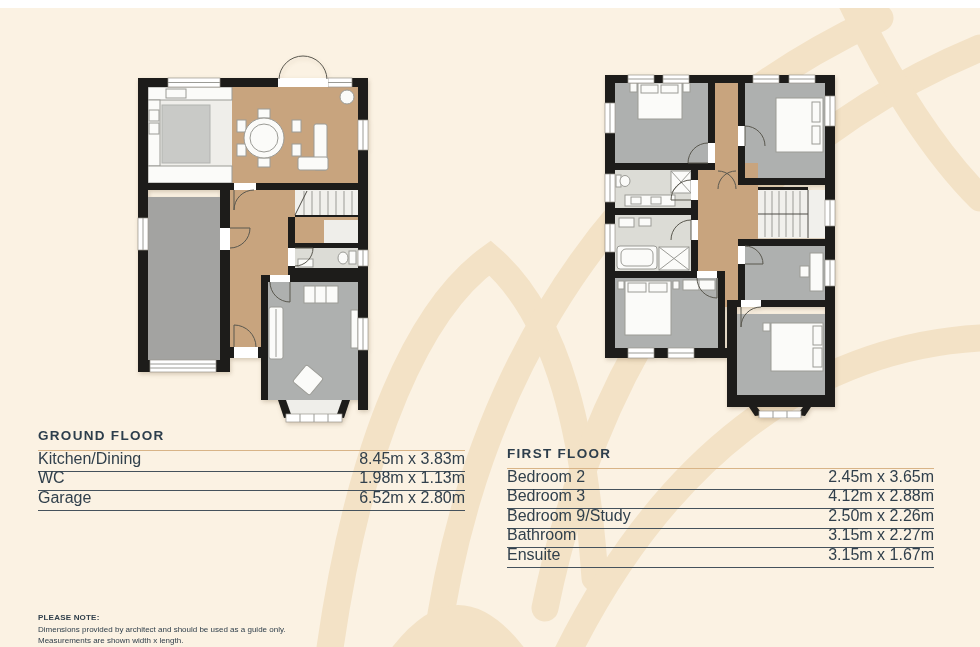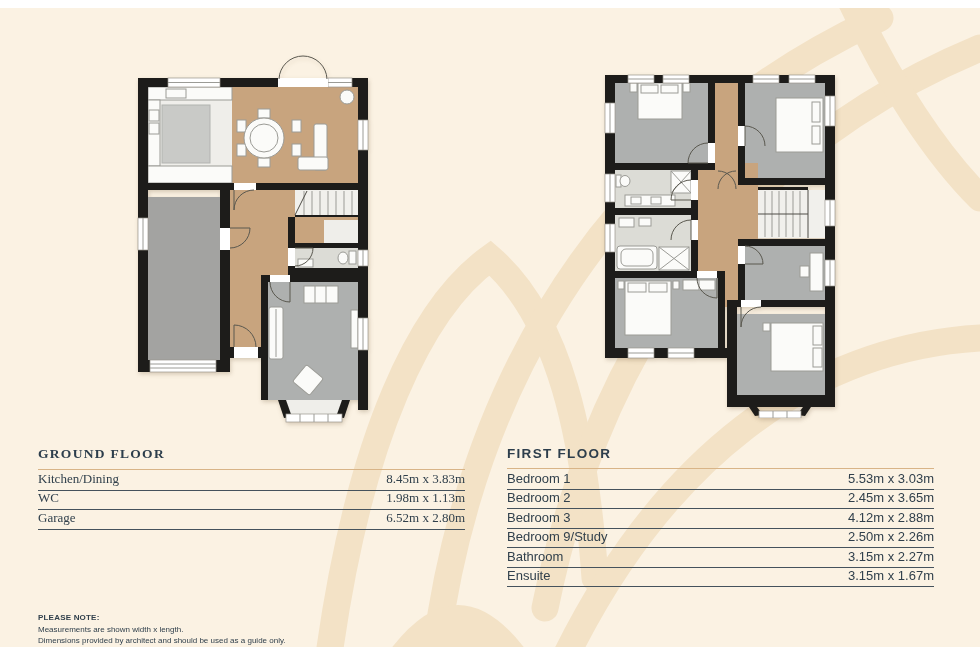--- a/index.html
+++ b/index.html
@@ -29,32 +29,32 @@
   .fu{fill:var(--furniture);stroke:var(--furniture-line);stroke-width:1;}
   .is{fill:#c9cac7;stroke:#b2b3b0;stroke-width:1;}
   .wn{fill:#ffffff;stroke:#9a968e;stroke-width:.7;}
   .op{fill:#ffffff;}
   .ar{fill:none;stroke:#5a584f;stroke-width:1;}
   .ln{stroke:var(--furniture-line);stroke-width:1;fill:none;}
   .dk{stroke:#4e4c46;stroke-width:1;fill:none;}
 
   
   .rt{position:absolute;width:427px;}
-  #ground-table{left:38px;top:446px;font-family:Liberation Serif, serif;}
+  #ground-table{left:38px;top:428px;}
   #first-table{left:507px;top:446px;}
   .t-title{
     font-size:13.5px;font-weight:bold;letter-spacing:1.3px;color:var(--heading);
     padding-bottom:7px;border-bottom:1px solid var(--rule-gold);
   }
   .trows{padding-top:1px;}
   .trow{
     display:flex;justify-content:space-between;align-items:flex-end;
     height:19.5px;box-sizing:border-box;padding-bottom:3px;
     border-bottom:1.5px solid var(--row-line);
-    font-size:13px;color:var(--text);
+    font-size:16px;color:var(--text);
   }
   .trow .size{text-align:right;margin-left:17px;}
 
   .note{position:absolute;left:38px;top:612px;color:var(--text);font-size:8px;line-height:11px;}
   .note .nh{font-weight:bold;letter-spacing:.2px;margin-bottom:1px;}
 </style>
 </head>
 <body>
 
 <div class="panel"></div>
@@ -398,24 +398,20 @@
         <span class="room">Garage</span>
         <span class="size">6.52m x 2.80m</span>
       </div>
     </div>
 </div>
 
 <div class="rt" id="first-table">
   <div class="t-title">FIRST FLOOR</div>
   <div class="trows">
       <div class="trow">
-        <span class="room">Bedroom 1</span>
-        <span class="size">5.53m x 3.03m</span>
-      </div>
-      <div class="trow">
         <span class="room">Bedroom 2</span>
         <span class="size">2.45m x 3.65m</span>
       </div>
       <div class="trow">
         <span class="room">Bedroom 3</span>
         <span class="size">4.12m x 2.88m</span>
       </div>
       <div class="trow">
         <span class="room">Bedroom 9/Study</span>
         <span class="size">2.50m x 2.26m</span>
@@ -426,15 +422,15 @@
       </div>
       <div class="trow">
         <span class="room">Ensuite</span>
         <span class="size">3.15m x 1.67m</span>
       </div>
     </div>
 </div>
 
 <div class="note">
   <div class="nh">PLEASE NOTE:</div>
+  <div>Dimensions provided by architect and should be used as a guide only.</div>
   <div>Measurements are shown width x length.</div>
-  <div>Dimensions provided by architect and should be used as a guide only.</div>
 </div>
 
 </body></html>

